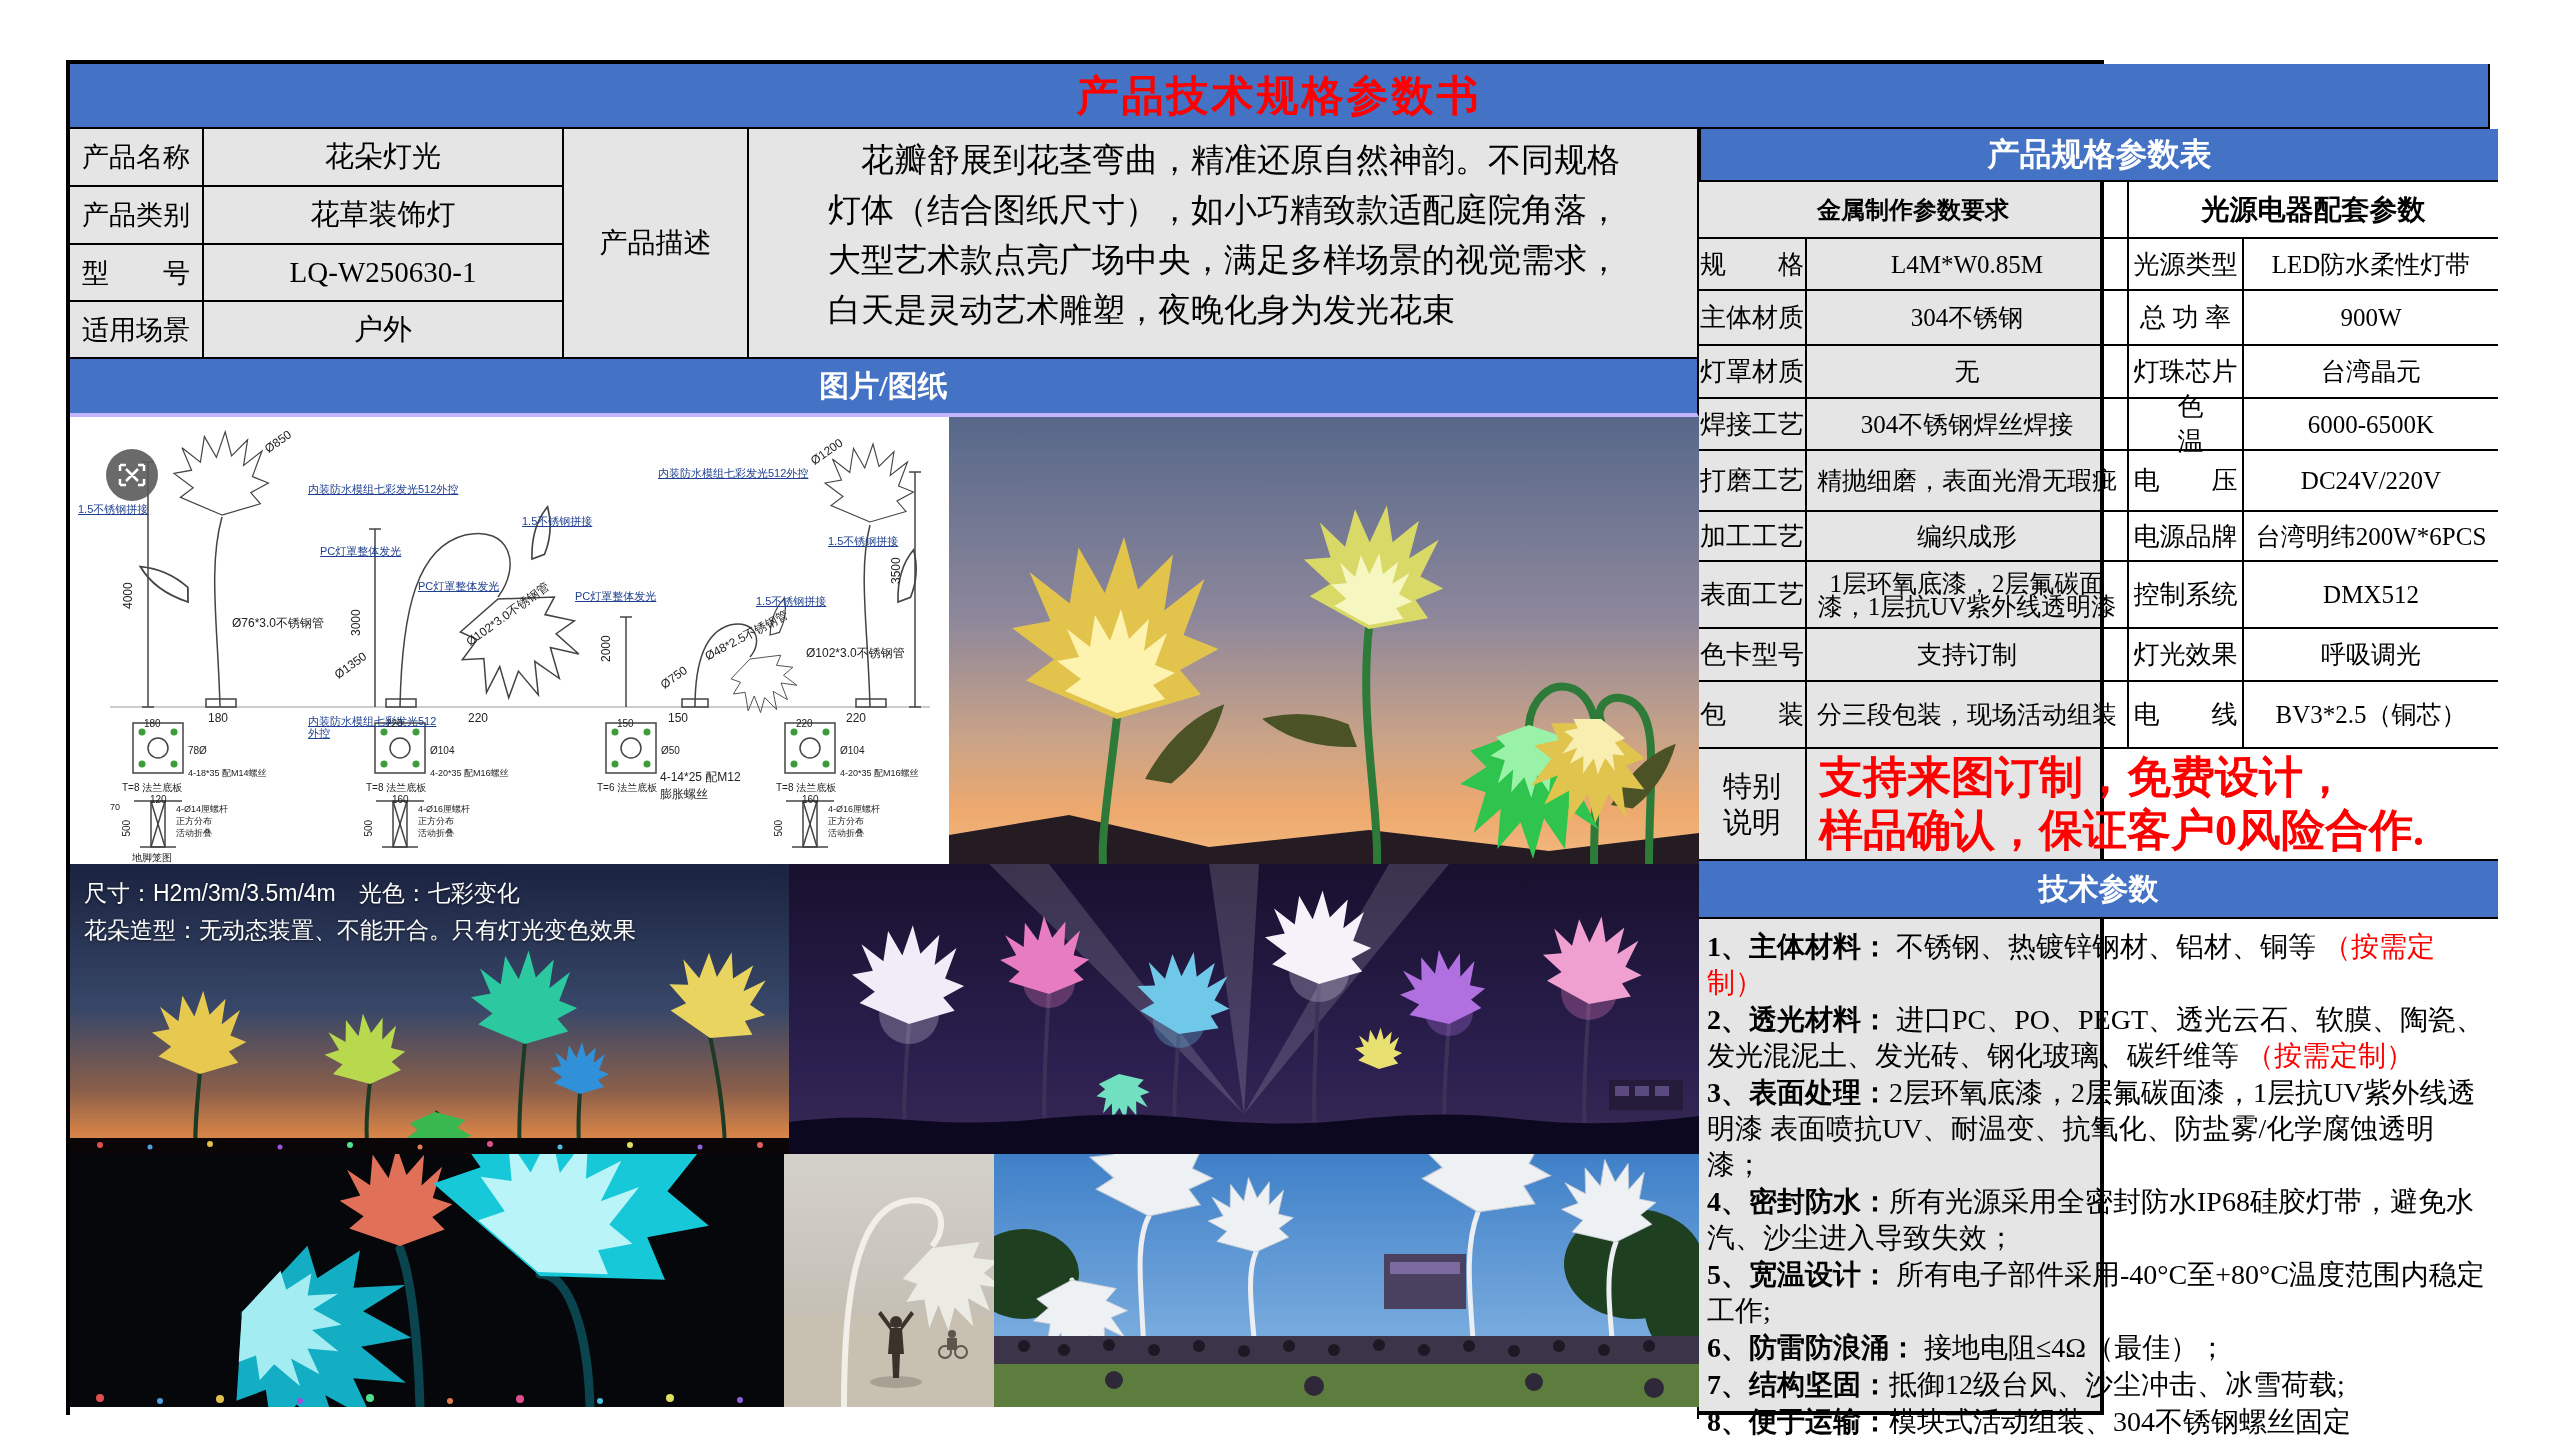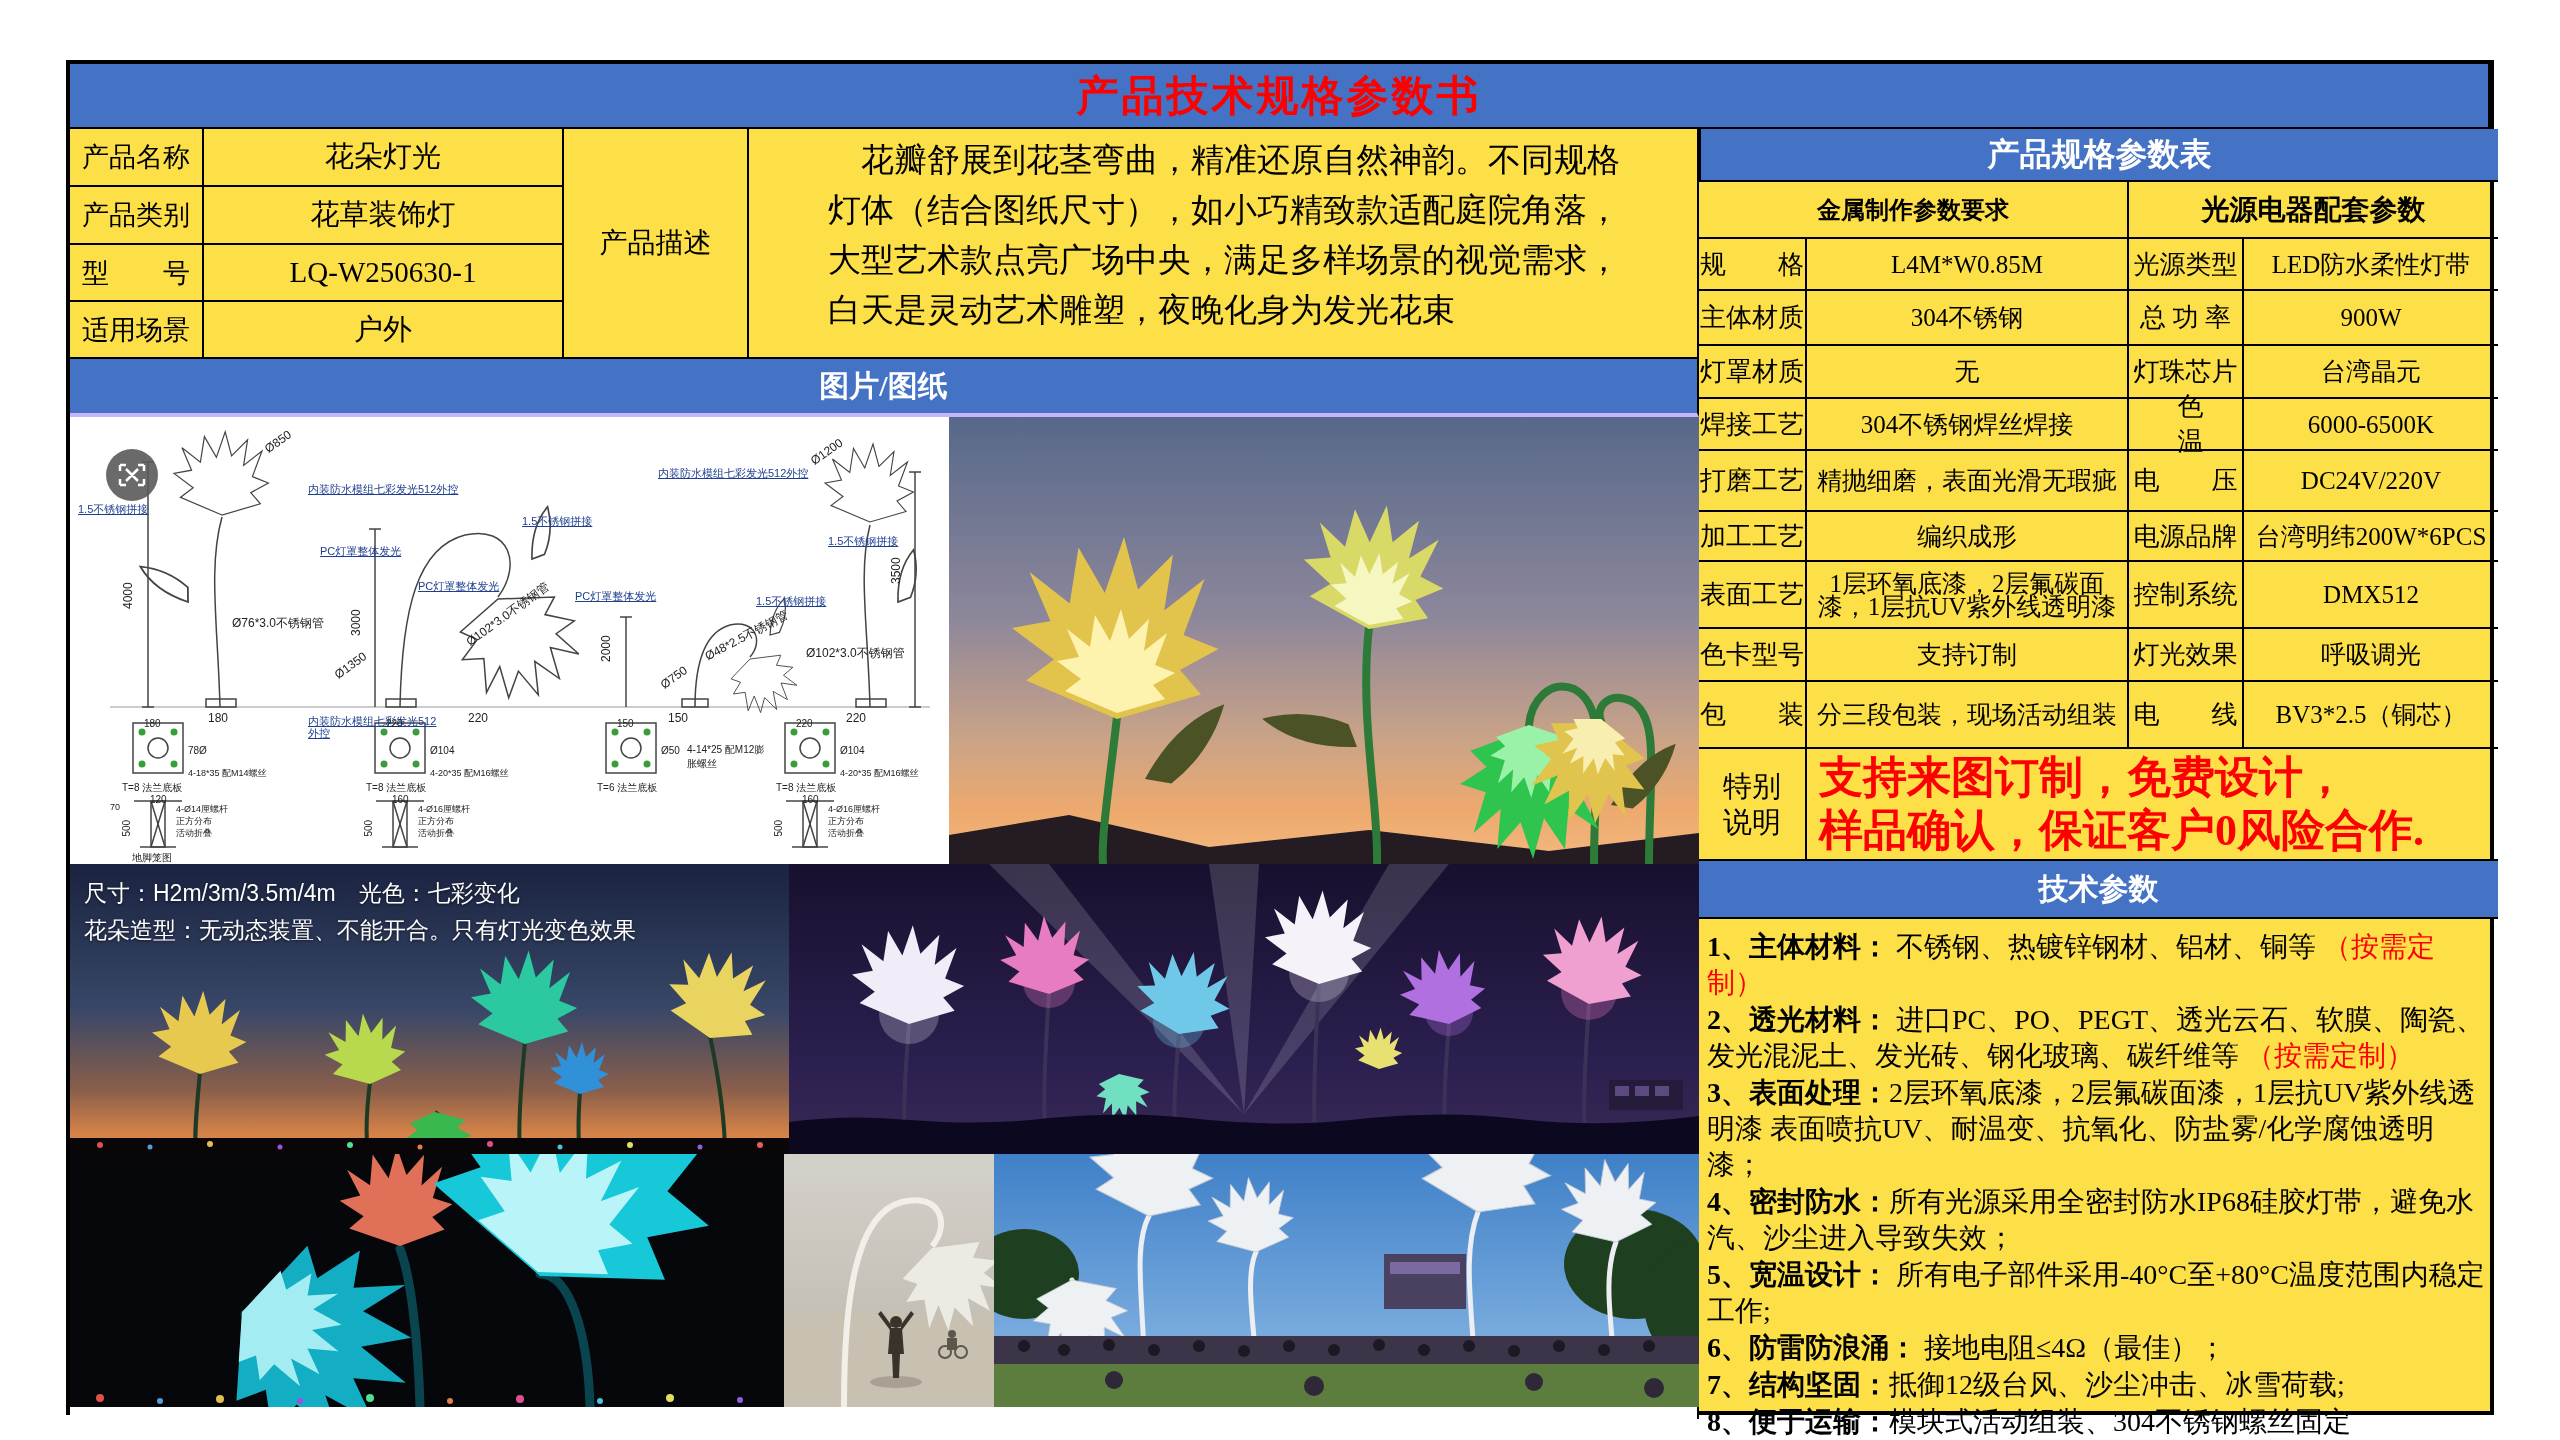--- a/index.html
+++ b/index.html
@@ -1,20 +1,20 @@
 <!DOCTYPE html>
 <html style="--accent: #4472C4; --titlered: #FF0000; --red: #FF0000; --ann: #1F3F8F;"><head>
 <meta charset="utf-8">
 <style>
   :root{ --accent:#4472C4; --titlered:#FF0000; --red:#FF0000; --ann:#1F3F8F; }
   *{margin:0;padding:0;box-sizing:border-box;}
   html,body{width:2560px;height:1440px;background:#fff;overflow:hidden;
     font-family:"Liberation Serif","DejaVu Serif",serif;}
-  .sheet{position:absolute;left:66px;top:60px;width:2428px;height:1355px;
-    border:4px solid #000;background:#fde047;}
+  .sheet{position:absolute;left:66px;top:60px;width:2038px;height:1355px;
+    border:4px solid #000;background:#e5e5e5;}
   .abs{position:absolute;}
   .bluebar{background:var(--accent);color:#fff;display:flex;align-items:center;justify-content:center;font-weight:bold;}
   .cell{position:absolute;border-right:2px solid #000;border-bottom:2px solid #000;
     display:flex;align-items:center;justify-content:center;text-align:center;}
   .cell.last{border-right:none;}
   .titlebar{left:0;top:0;width:2420px;height:65px;font-size:42px;letter-spacing:3px;
     color:var(--titlered);border-bottom:2px solid #000;}
   
   .ilabel{font-size:27px;}
   .ivalue{font-size:29px;}
@@ -202,21 +202,21 @@
           <span class="dlabel dim" style="left: 726px; top: 301px; font-size: 10px;">220</span>
           <span class="dlabel dim" style="left: 118px; top: 328px; font-size: 10px;">78Ø</span>
           <span class="dlabel dim" style="left: 360px; top: 328px; font-size: 10px;">Ø104</span>
           <span class="dlabel dim" style="left: 591px; top: 328px; font-size: 10px;">Ø50</span>
           <span class="dlabel dim" style="left: 770px; top: 328px; font-size: 10px;">Ø104</span>
           <span class="dlabel dim" style="left: 52px; top: 364px; font-size: 10px;">T=8 法兰底板</span>
           <span class="dlabel dim" style="left: 118px; top: 350px; font-size: 9px;">4-18*35 配M14螺丝</span>
           <span class="dlabel dim" style="left: 296px; top: 364px; font-size: 10px;">T=8 法兰底板</span>
           <span class="dlabel dim" style="left: 360px; top: 350px; font-size: 9px;">4-20*35 配M16螺丝</span>
           <span class="dlabel dim" style="left: 527px; top: 364px; font-size: 10px;">T=6 法兰底板</span>
-          <span class="dlabel dim" style="left: 590px; top: 326px; font-size: 10px; width: 84px; white-space: normal; margin-left: 27px;">4-14*25 配M12膨胀螺丝</span>
+          <span class="dlabel dim" style="left: 590px; top: 352px; font-size: 12px; width: 84px; white-space: normal;">4-14*25 配M12膨胀螺丝</span>
           <span class="dlabel dim" style="left: 706px; top: 364px; font-size: 10px;">T=8 法兰底板</span>
           <span class="dlabel dim" style="left: 770px; top: 350px; font-size: 9px;">4-20*35 配M16螺丝</span>
           <span class="dlabel dim" style="left: 80px; top: 377px; font-size: 10px;">120</span>
           <span class="dlabel dim" style="left: 40px; top: 385px; font-size: 9px;">70</span>
           <span class="dlabel dim" style="left: 56px; top: 414px; font-size: 10px; transform: rotate(-90deg);">500</span>
           <span class="dlabel dim" style="left: 106px; top: 386px; font-size: 9px;">4-Ø14厘螺杆</span>
           <span class="dlabel dim" style="left: 106px; top: 398px; font-size: 9px;">正方分布</span>
           <span class="dlabel dim" style="left: 106px; top: 410px; font-size: 9px;">活动折叠</span>
           <span class="dlabel dim" style="left: 62px; top: 434px; font-size: 10px;">地脚笼图</span>
           <span class="dlabel dim" style="left: 322px; top: 377px; font-size: 10px;">160</span>

